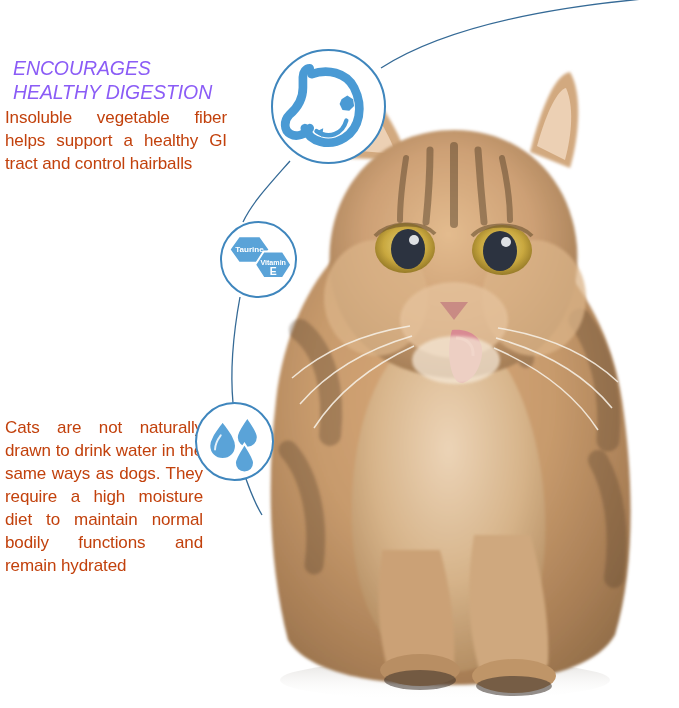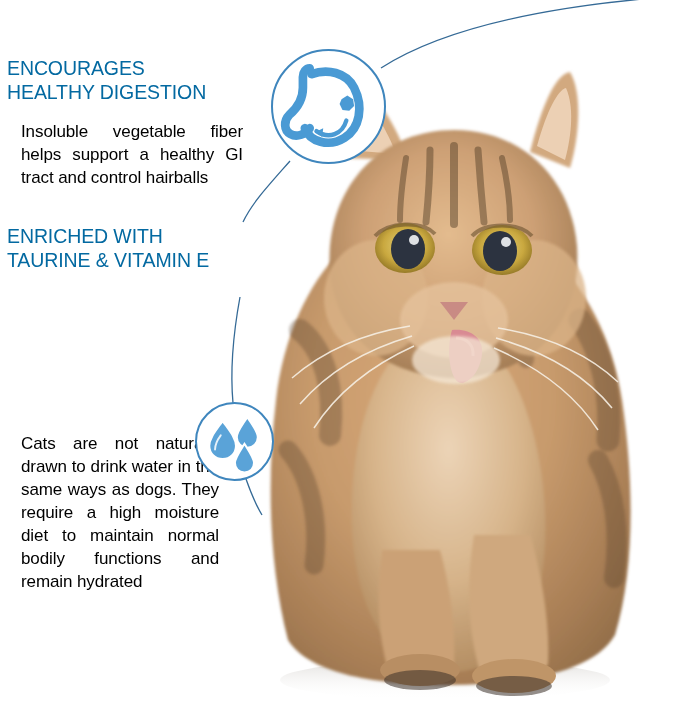--- a/index.html
+++ b/index.html
@@ -20,31 +20,32 @@
   .feature-block {
     position: absolute;
     left: 5px;
     width: 222px;
   }
   #block-digestion { top: 56px; }
   #block-taurine   { top: 224px; }
   #block-moisture  { top: 416px; }
 
   .feature-heading {
-    margin: 0 0 2px 2px;
-    color: #0369a1;
+    margin: 0 0 2px 8px;
+    color: #8b5cf6;
     font-size: 19.5px;
     line-height: 24px;
     font-weight: 400;
     letter-spacing: -0.1px;
     white-space: pre-line;
+    font-style: italic;
   }
   .feature-body {
-    margin: 16px;
-    color: #000000;
+    margin: 0;
+    color: #c2410c;
     font-size: 17px;
     line-height: 23px;
     font-weight: 300;
     text-align: justify;
     text-justify: inter-word;
     letter-spacing: -0.1px;
   }
   #block-moisture .feature-body { width: 198px; }
   #block-taurine  .feature-body { width: 208px; }
   #block-digestion .feature-body { width: 222px; }
@@ -232,41 +233,52 @@
                C 25 90 34 86 38 80" fill="none" stroke="#4a9ad4" stroke-width="9" stroke-linecap="round"></path>
       <path d="M 40 24 C 56 18 76 22 84 38
                C 94 58 90 80 74 90
                C 58 100 38 94 33 80" fill="none" stroke="#4a9ad4" stroke-width="9" stroke-linecap="round"></path>
       <path d="M 45 83 C 58 92 72 86 76 72" fill="none" stroke="#4a9ad4" stroke-width="4.5" stroke-linecap="round"></path>
       <path d="M 52 80 L 44 84 L 51 89 Z" fill="#4a9ad4"></path>
       <path d="M 71 50 l 6 -4 l 6 4 l 1 7 l -5 5 l -7 -1 l -3 -6 z" fill="#4a9ad4"></path>
     </svg>
   </div>
 
+  <div class="icon-badge" id="icon-taurine">
+    <svg viewBox="0 0 77 77" xmlns="http://www.w3.org/2000/svg">
+      <g>
+        <path d="M 18 14 L 40 14 L 50 28 L 40 42 L 18 42 L 8 28 Z" fill="#5aa3d8" stroke="#ffffff" stroke-width="2"></path>
+        <text x="29" y="31" font-family="'Liberation Sans', sans-serif" font-size="8.5" font-weight="bold" fill="#ffffff" text-anchor="middle">Taurine</text>
+      </g>
+      <g>
+        <path d="M 44 30 L 64 30 L 73 44 L 64 58 L 44 58 L 35 44 Z" fill="#5aa3d8" stroke="#ffffff" stroke-width="2"></path>
+        <text x="54" y="44" font-family="'Liberation Sans', sans-serif" font-size="7.5" font-weight="bold" fill="#ffffff" text-anchor="middle">Vitamin</text>
+        <text x="54" y="55" font-family="'Liberation Sans', sans-serif" font-size="11" font-weight="bold" fill="#ffffff" text-anchor="middle">E</text>
+      </g>
+    </svg>
+  </div>
 
   <div class="icon-badge" id="icon-moisture">
     <svg viewBox="0 0 79 79" xmlns="http://www.w3.org/2000/svg">
       <path d="M 27 18 C 34 28 41 36 41 44 C 41 52 35 58 27 58
                C 19 58 13 52 13 44 C 13 36 20 28 27 18 Z" fill="#5aa3d8" stroke="#ffffff" stroke-width="2"></path>
       <path d="M 53 14 C 58 22 64 29 64 35 C 64 41 59 46 53 46
                C 47 46 42 41 42 35 C 42 29 48 22 53 14 Z" fill="#5aa3d8" stroke="#ffffff" stroke-width="2"></path>
       <path d="M 50 42 C 55 50 60 57 60 62 C 60 68 56 72 50 72
                C 44 72 40 68 40 62 C 40 57 45 50 50 42 Z" fill="#5aa3d8" stroke="#ffffff" stroke-width="2"></path>
       <path d="M 19 48 C 19 42 22 37 25 33" fill="none" stroke="#ffffff" stroke-width="2" stroke-linecap="round" opacity="0.85"></path>
     </svg>
   </div>
 
   <div class="feature-block" id="block-digestion">
     <h2 class="feature-heading">ENCOURAGES
 HEALTHY DIGESTION</h2>
     <p class="feature-body">Insoluble vegetable fiber helps support a healthy GI tract and control hairballs</p>
   </div>
 
   <div class="feature-block" id="block-taurine">
-    <h2 class="feature-heading">ENRICHED WITH
-TAURINE &amp; VITAMIN E</h2>
   </div>
 
   <div class="feature-block" id="block-moisture">
     <p class="feature-body">Cats are not naturally drawn to drink water in the same ways as dogs. They require a high moisture diet to maintain normal bodily functions and remain hydrated</p>
   </div>
 
 </div>
 
 </body></html>

